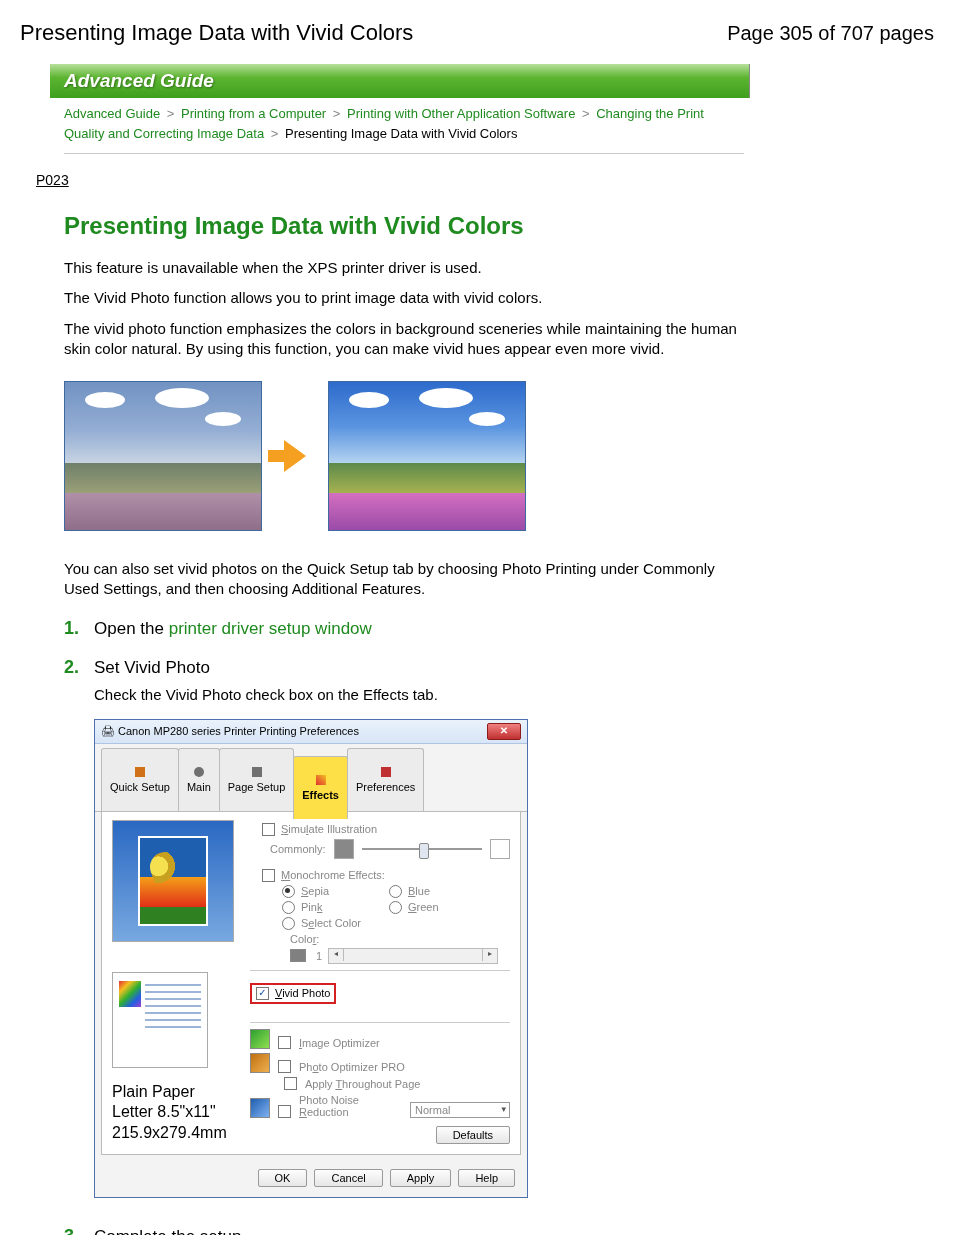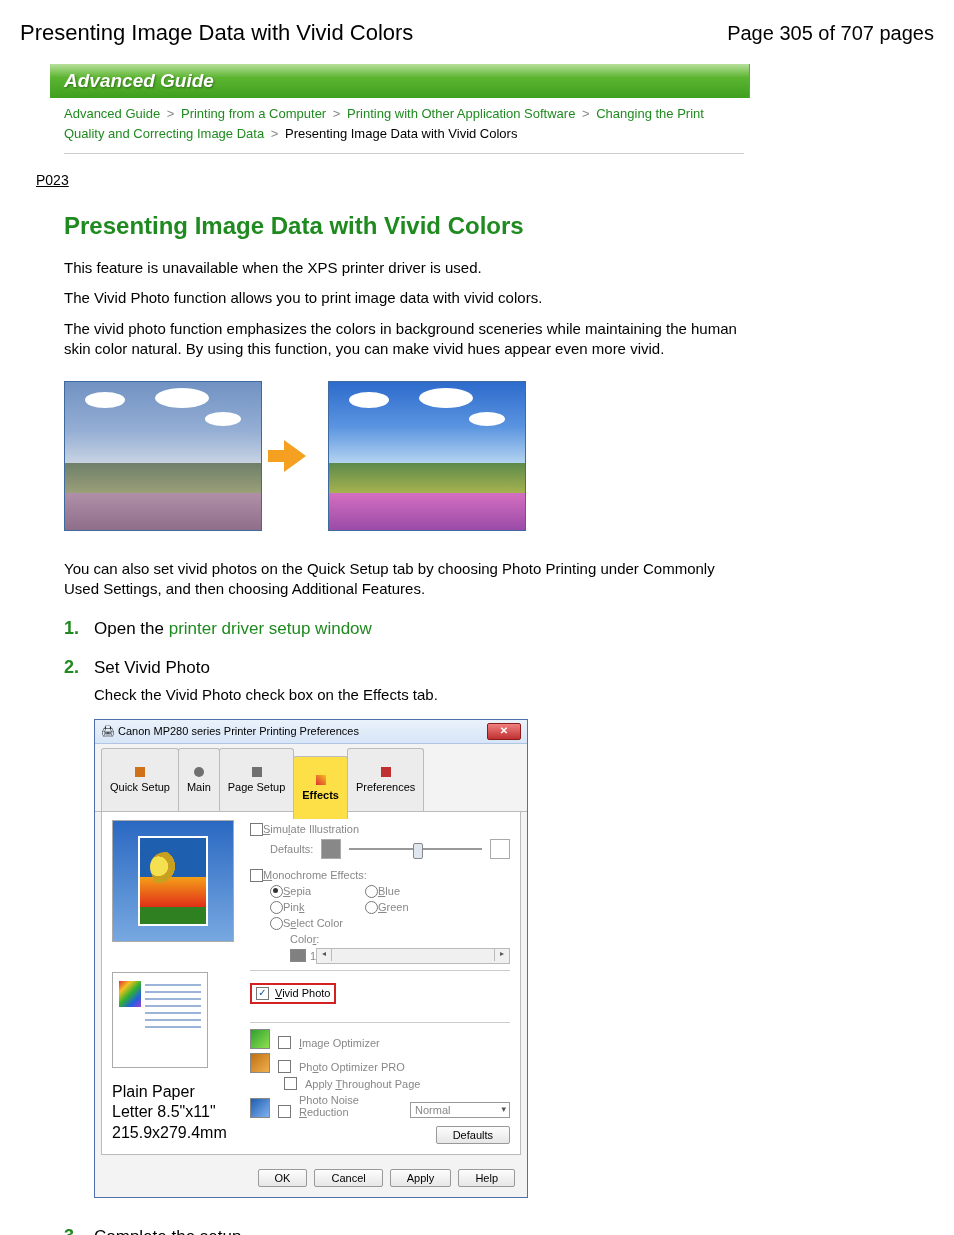--- a/index.html
+++ b/index.html
@@ -212,21 +212,21 @@
   }
   .page-box .rainb {
     width:22px;height:26px;float:left;margin:2px 4px 0 0;
     background:linear-gradient(135deg,#e03030,#f5c020,#30b030,#2060e0,#a040d0);
   }
   .page-box .line {height:2px;background:#9bb4d8;margin:5px 0;}
   .media-info {
     font-size:16px; line-height:1.3;
   }
   .dlg-right { flex:1; }
-  .row {display:flex; align-items:center; gap:0; margin:3px 0;}
+  .row {display:flex; align-items:center; gap:6px; margin:3px 12px;}
   .cb {width:11px;height:11px;border:1px solid #777;display:inline-block;background:#fff;flex-shrink:0;}
   .cb.chk::after{content:"\2713";display:block;font-size:10px;line-height:9px;color:#1050a0;text-align:center;}
   .radio {width:11px;height:11px;border:1px solid #777;border-radius:50%;display:inline-block;background:#fff;flex-shrink:0;position:relative;}
   .radio.on::after{content:"";position:absolute;top:2px;left:2px;width:5px;height:5px;background:#333;border-radius:50%;}
   .grey {color:#888;}
   .slider-row {display:flex;align-items:center;gap:8px;margin:2px 0 10px 20px;}
   .slider-track {flex:1;height:2px;background:#999;position:relative;}
   .slider-thumb {position:absolute;top:-5px;left:48%;width:8px;height:14px;background:#e0e6f0;border:1px solid #888;border-radius:2px;}
   .tiny-swatch{width:18px;height:18px;border:1px solid #aaa;display:inline-block;}
   .red-box {border:2px solid #d42020;padding:2px 4px;margin:6px 0 12px 0;display:inline-flex;align-items:center;gap:6px;}
@@ -376,21 +376,21 @@
             <div>Plain Paper</div>
             <div>Letter 8.5"x11" 215.9x279.4mm</div>
           </div>
         </div>
         <div class="dlg-right">
           <div class="row">
               <span class="cb"></span>
               <span class="grey"><u class="ul">S</u>imu<u class="ul">l</u>ate Illustration</span>
             </div>
           <div class="slider-row">
-            <span class="grey">Defaults:</span>
+            <span class="grey">Commonly:</span>
             <span class="tiny-swatch" style="background:#888"></span>
             <div class="slider-track">
                 <div class="slider-thumb"></div>
               </div>
             <span class="tiny-swatch" style="background:#fff"></span>
           </div>
 
           <div class="row">
               <span class="cb"></span>
               <span class="grey"><u class="ul">M</u>onochrome Effects:</span>

